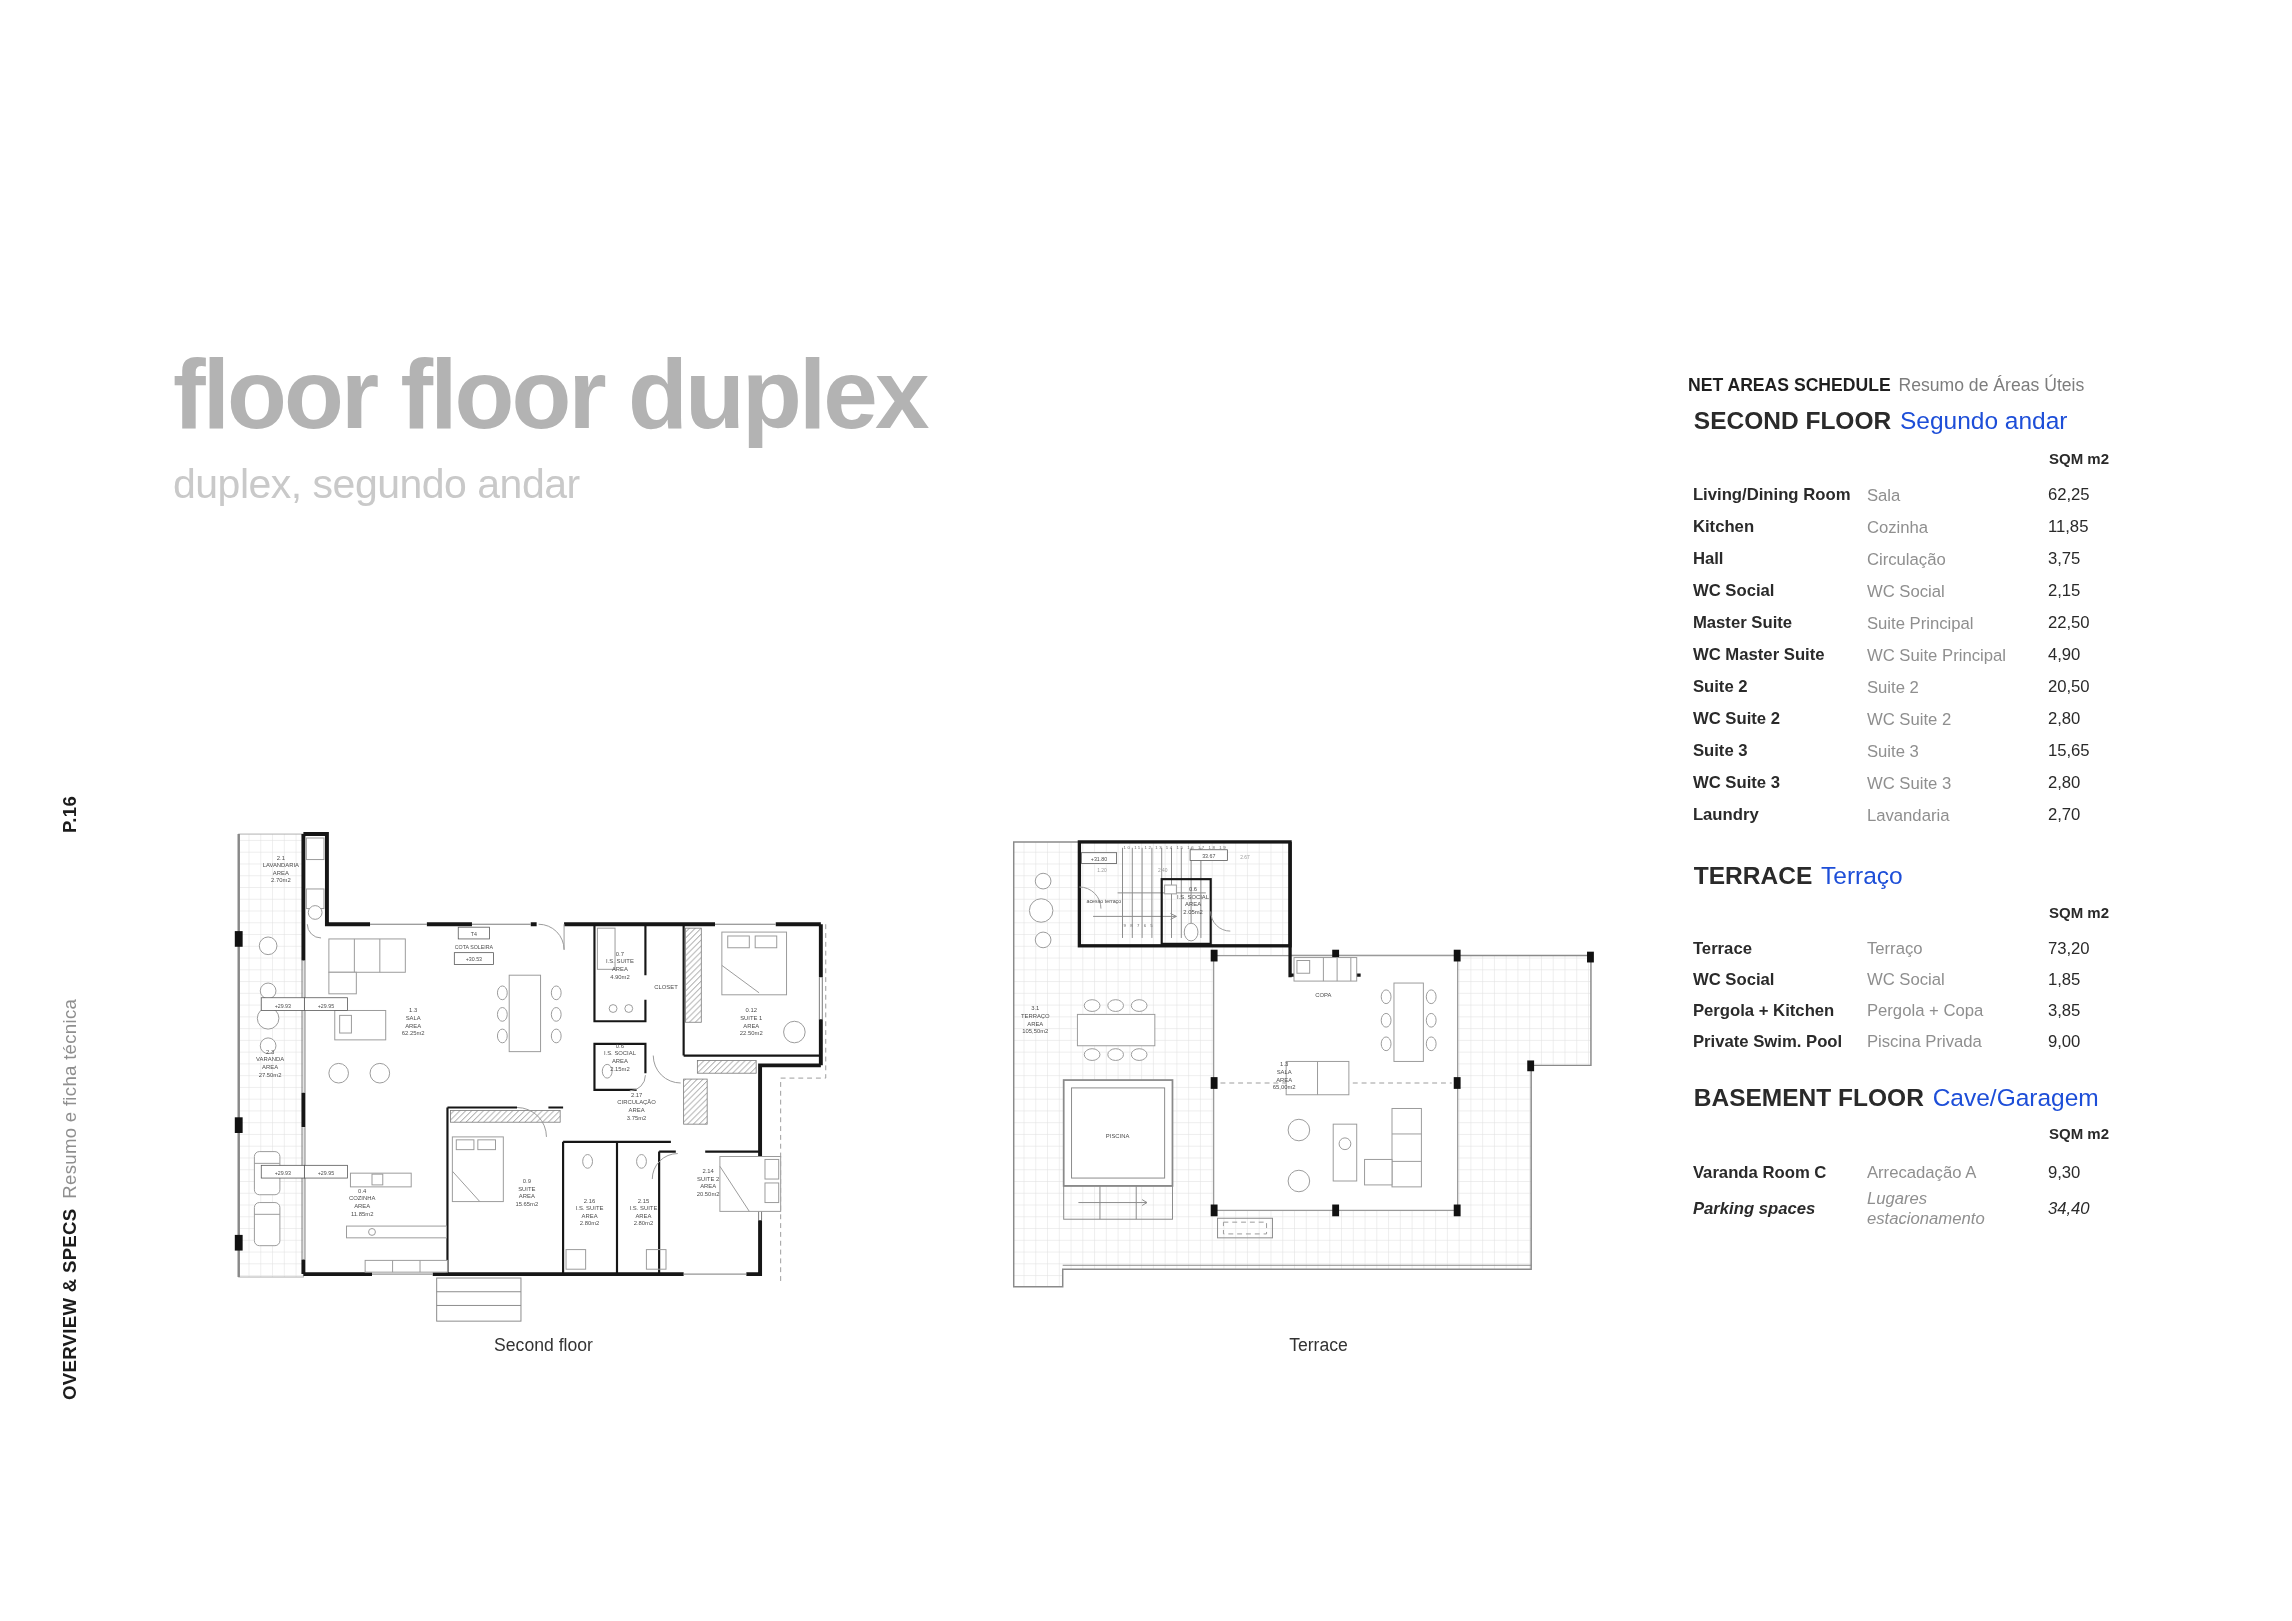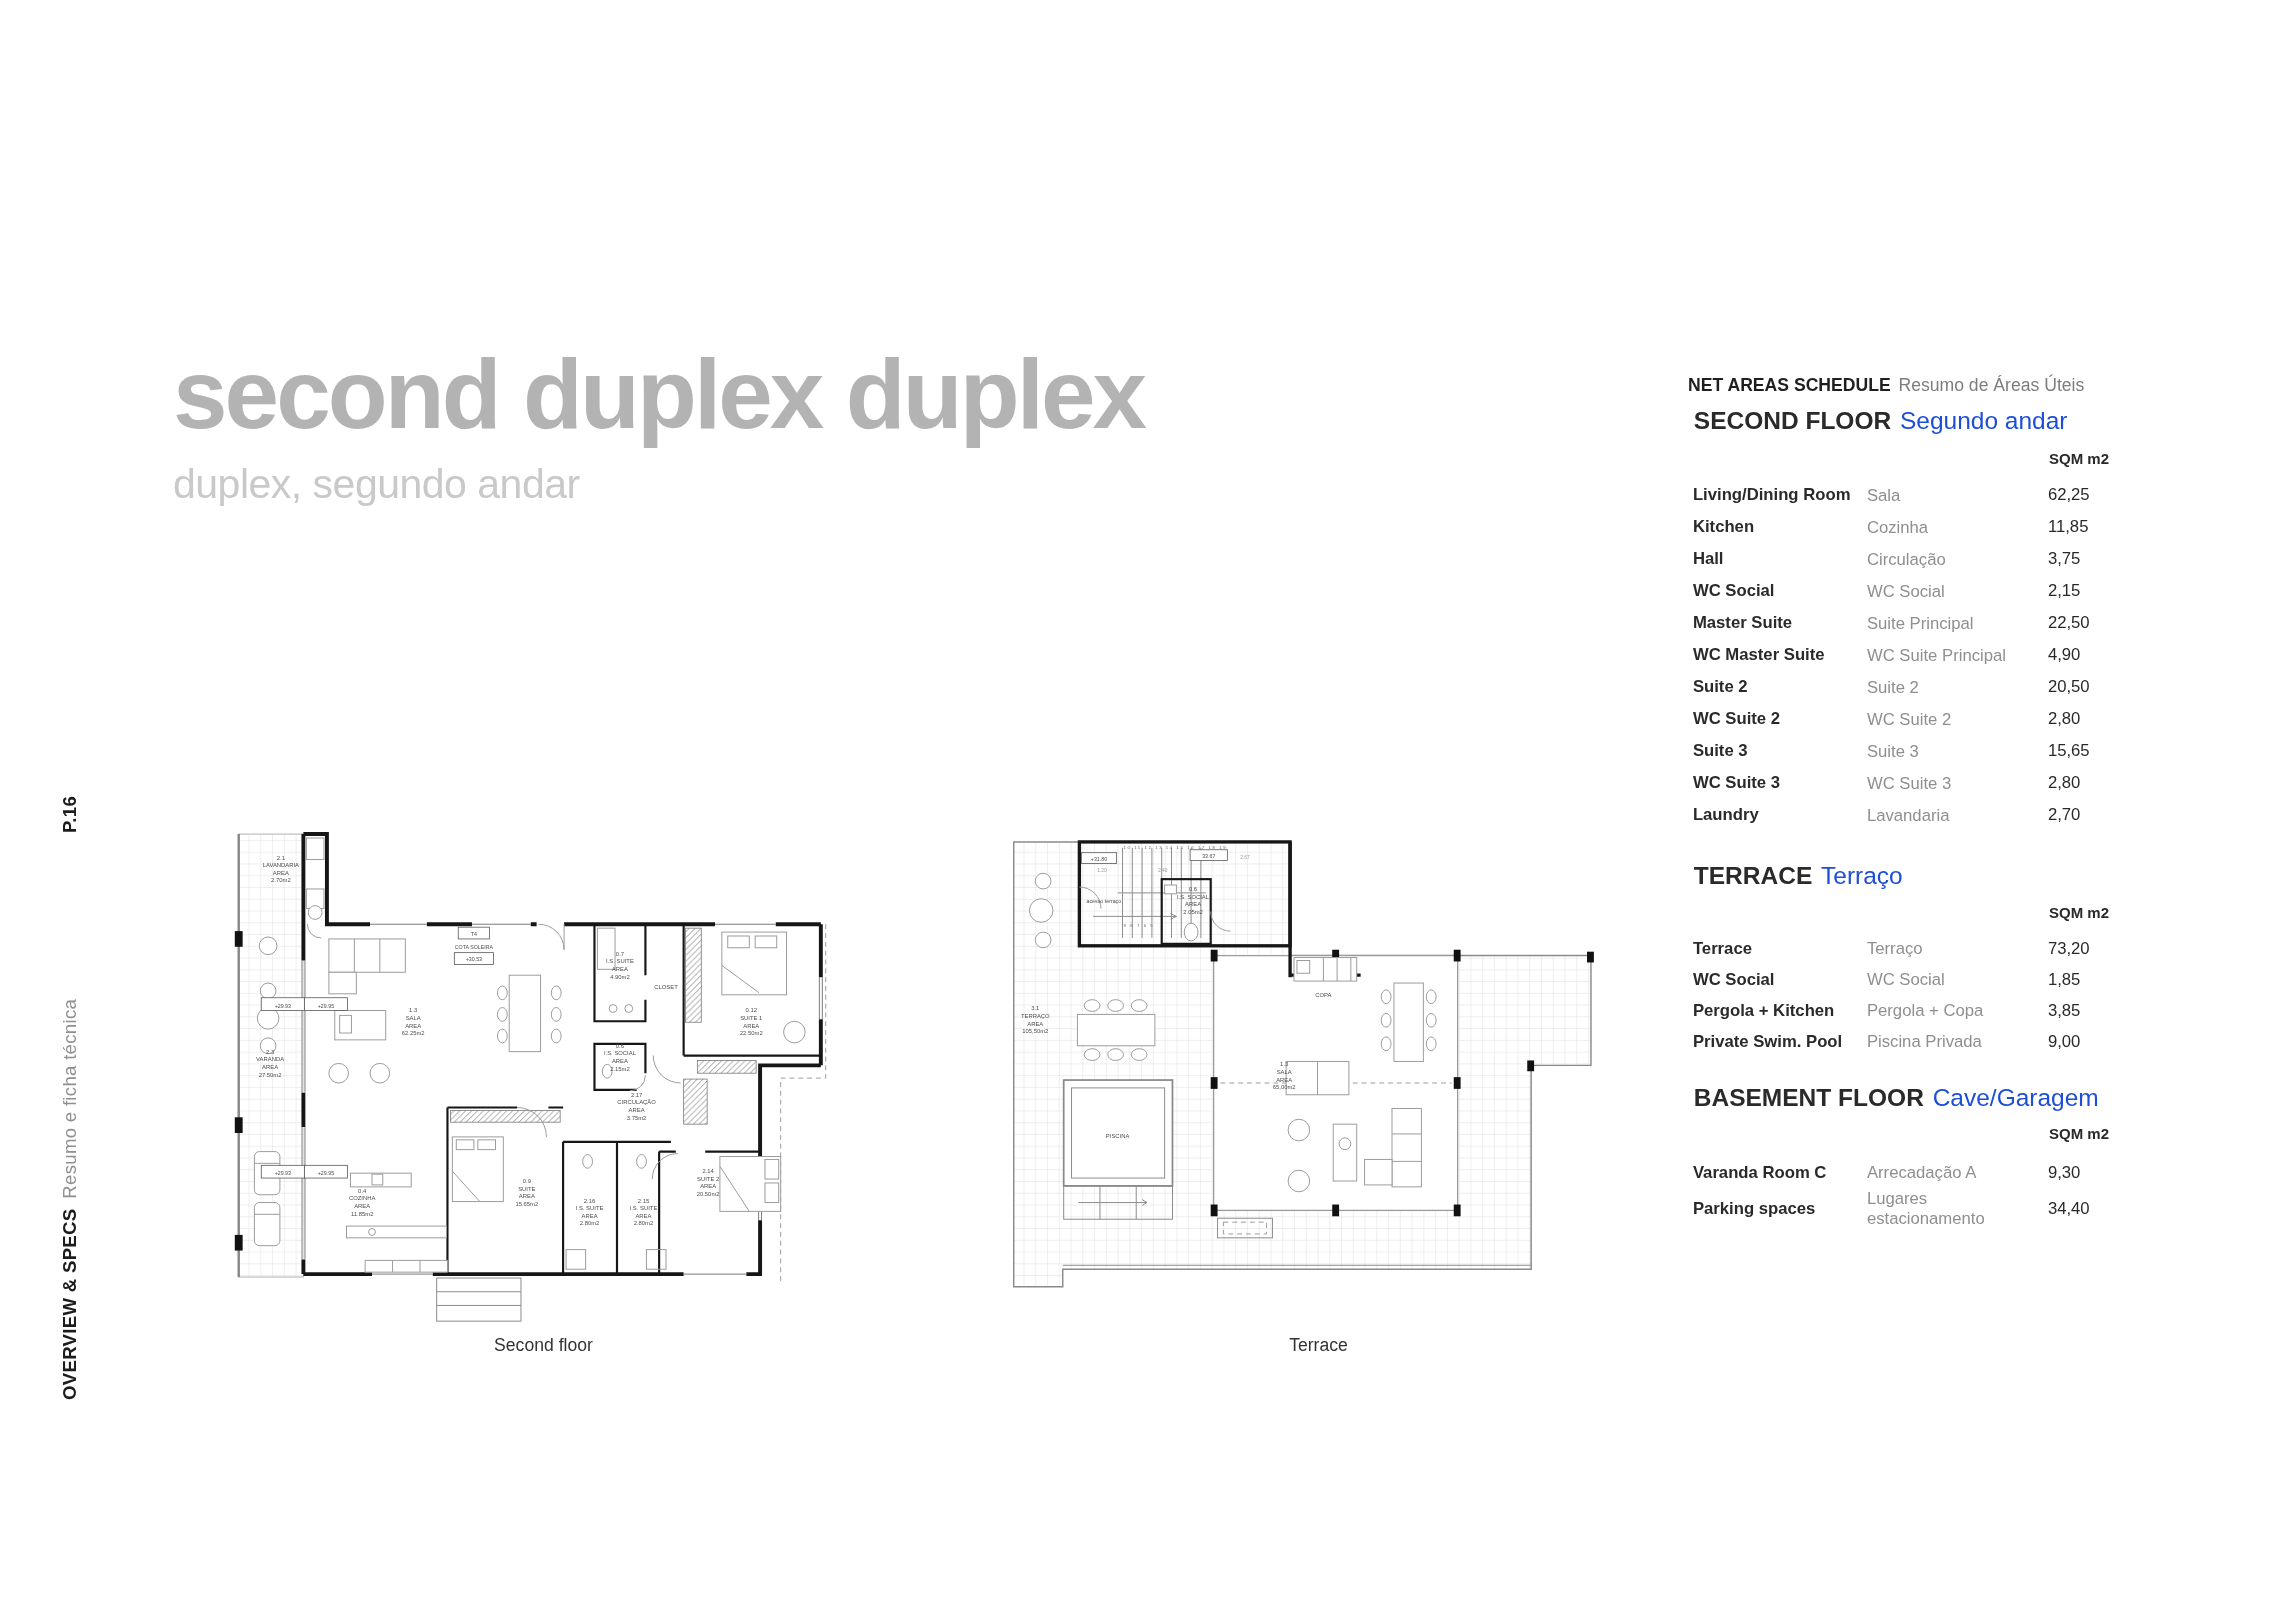--- a/index.html
+++ b/index.html
@@ -29,21 +29,21 @@
   .t1 { margin-top:9.8px; }
   .t2 { margin-top:30px; }
   .t3 { margin-top:25.5px; }
   .unit-row { font-size:15px; font-weight:bold; color:#2a2a2a; padding-left:363px; line-height:17.6px; }
   .u1 { margin-top:14.7px; } .u2 { margin-top:13.7px; } .u3 { margin-top:12.7px; }
   .rows { padding-left:6.9px; }
   .r1 { margin-top:11.8px; } .r2 { margin-top:11.8px; } .r3 { margin-top:13.7px; }
   .trow { display:grid; grid-template-columns:174px 181px auto; align-items:center; min-height:32px; }
   .rows.r2 .trow { min-height:31px; }
   .rows.r3 .trow { min-height:33px; }
-  .trow.tall { min-height:47px; }
+  .trow.tall { min-height:47px;font-style:italic; }
   .c-en { font-size:16.7px; font-weight:bold; color:#2a2a2a; }
   .c-pt { font-size:16.7px; color:#8f8f8f; line-height:1.18; }
   .c-val { font-size:16.7px; color:#2a2a2a; }
   
   .plan { position:absolute; width:637px; }
   #plan-second { left:225px; top:828px; }
   #plan-terrace { left:1000px; top:828px; }
   .plan svg { display:block; }
   .plan-caption { position:absolute; width:637px; text-align:center; top:1335px; font-size:17.6px; color:#333; }
   #cap-second { left:225px; }
@@ -67,21 +67,21 @@
 </style>
 </head>
 <body>
 
 <div class="vtext" id="page-num">P.16</div>
 <div class="vtext" id="side-label">
   <span class="b">OVERVIEW &amp; SPECS</span><span class="g">Resumo e ficha técnica</span>
 </div>
 
 <header class="title-block">
-  <h1>second duplex duplex</h1>
+  <h1>floor floor duplex</h1>
   <div class="subtitle">duplex, segundo andar</div>
 </header>
 
 <div class="plan" id="plan-second">
 <svg viewBox="0 0 650 520" width="637" height="510" xmlns="http://www.w3.org/2000/svg">
   <defs>
     <pattern id="g1" width="12" height="12" patternUnits="userSpaceOnUse">
       <path d="M12 0H0V12" fill="none" stroke="#dedede" stroke-width="1"></path>
     </pattern>
     <pattern id="h1" width="6" height="6" patternUnits="userSpaceOnUse">

